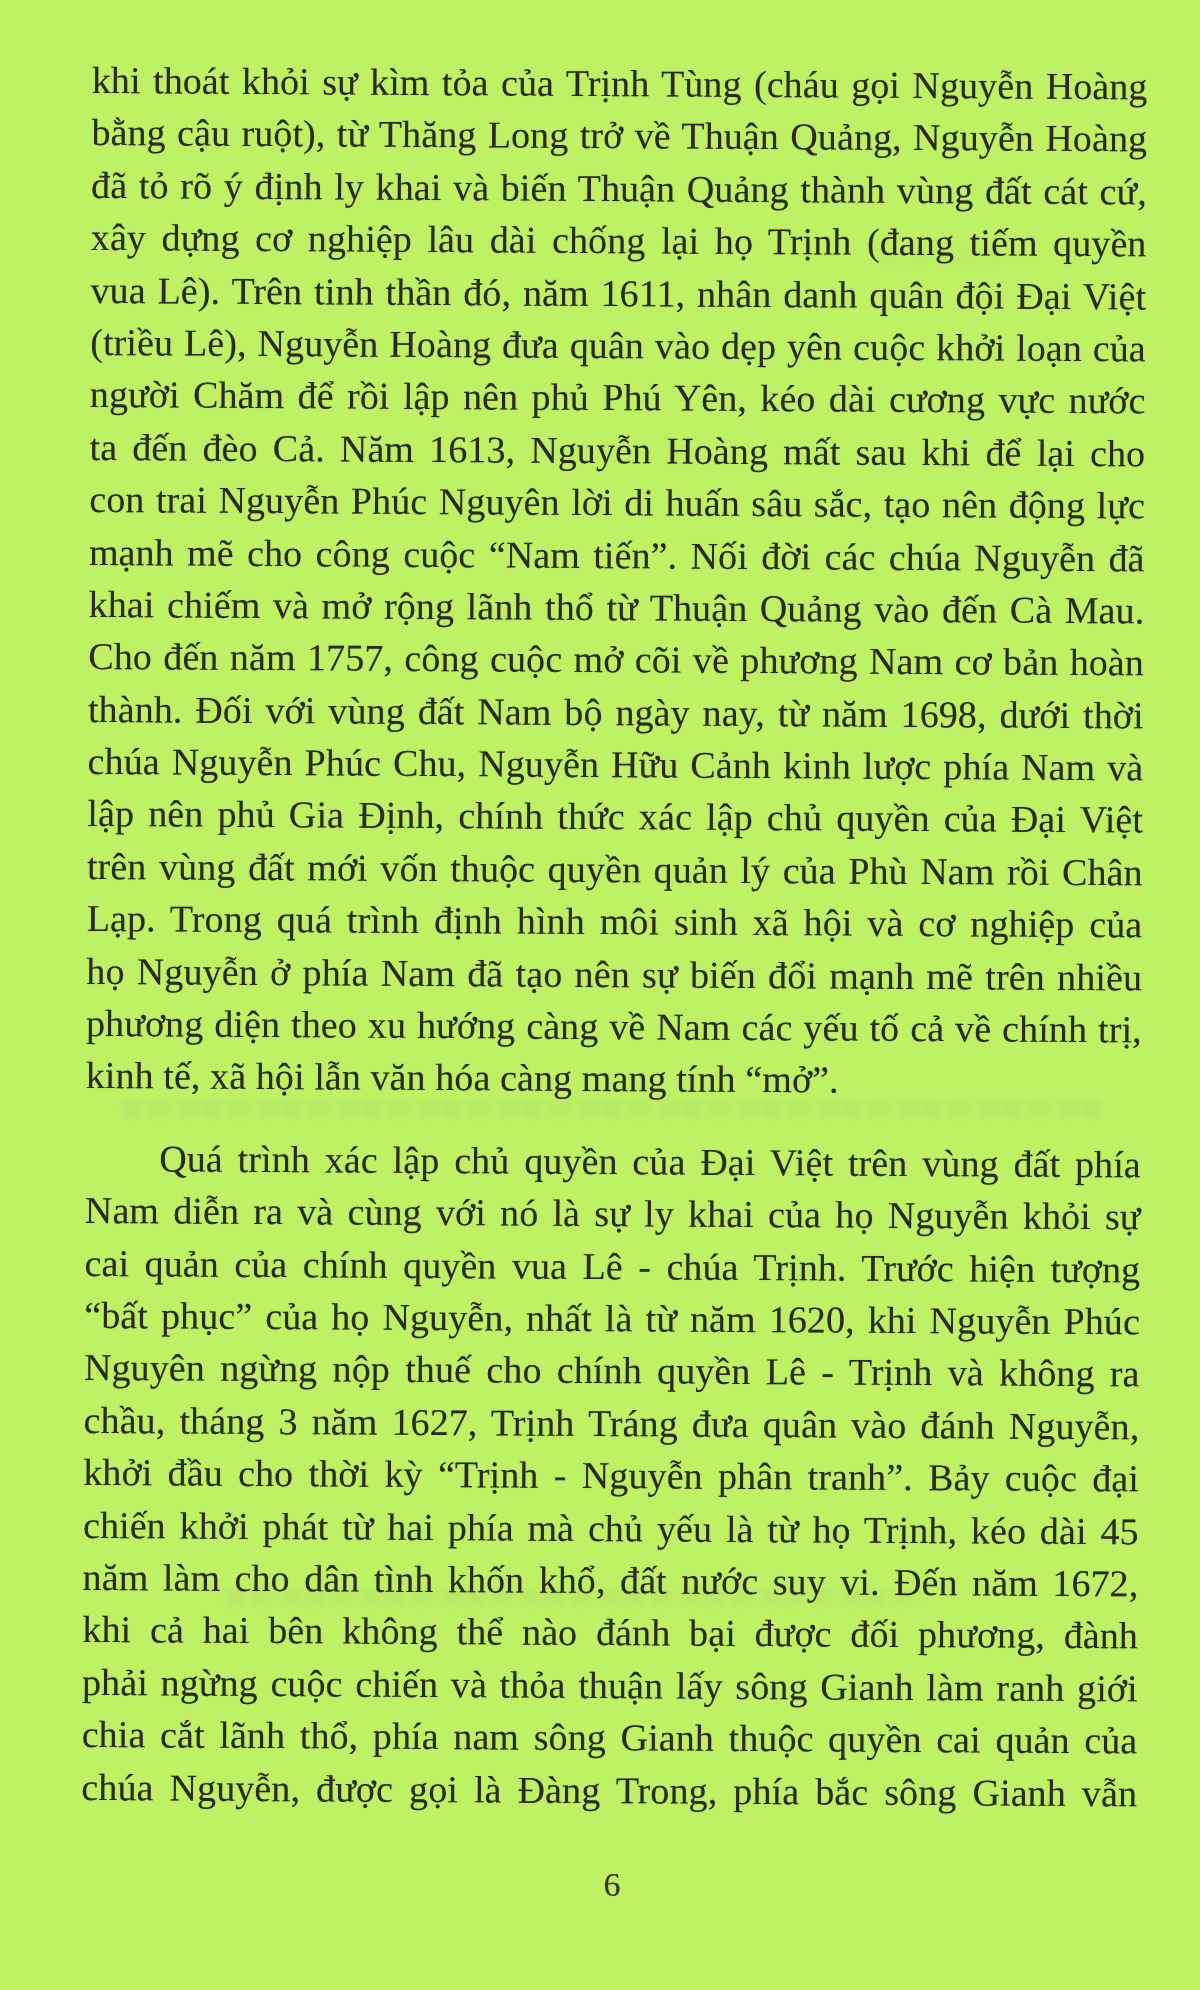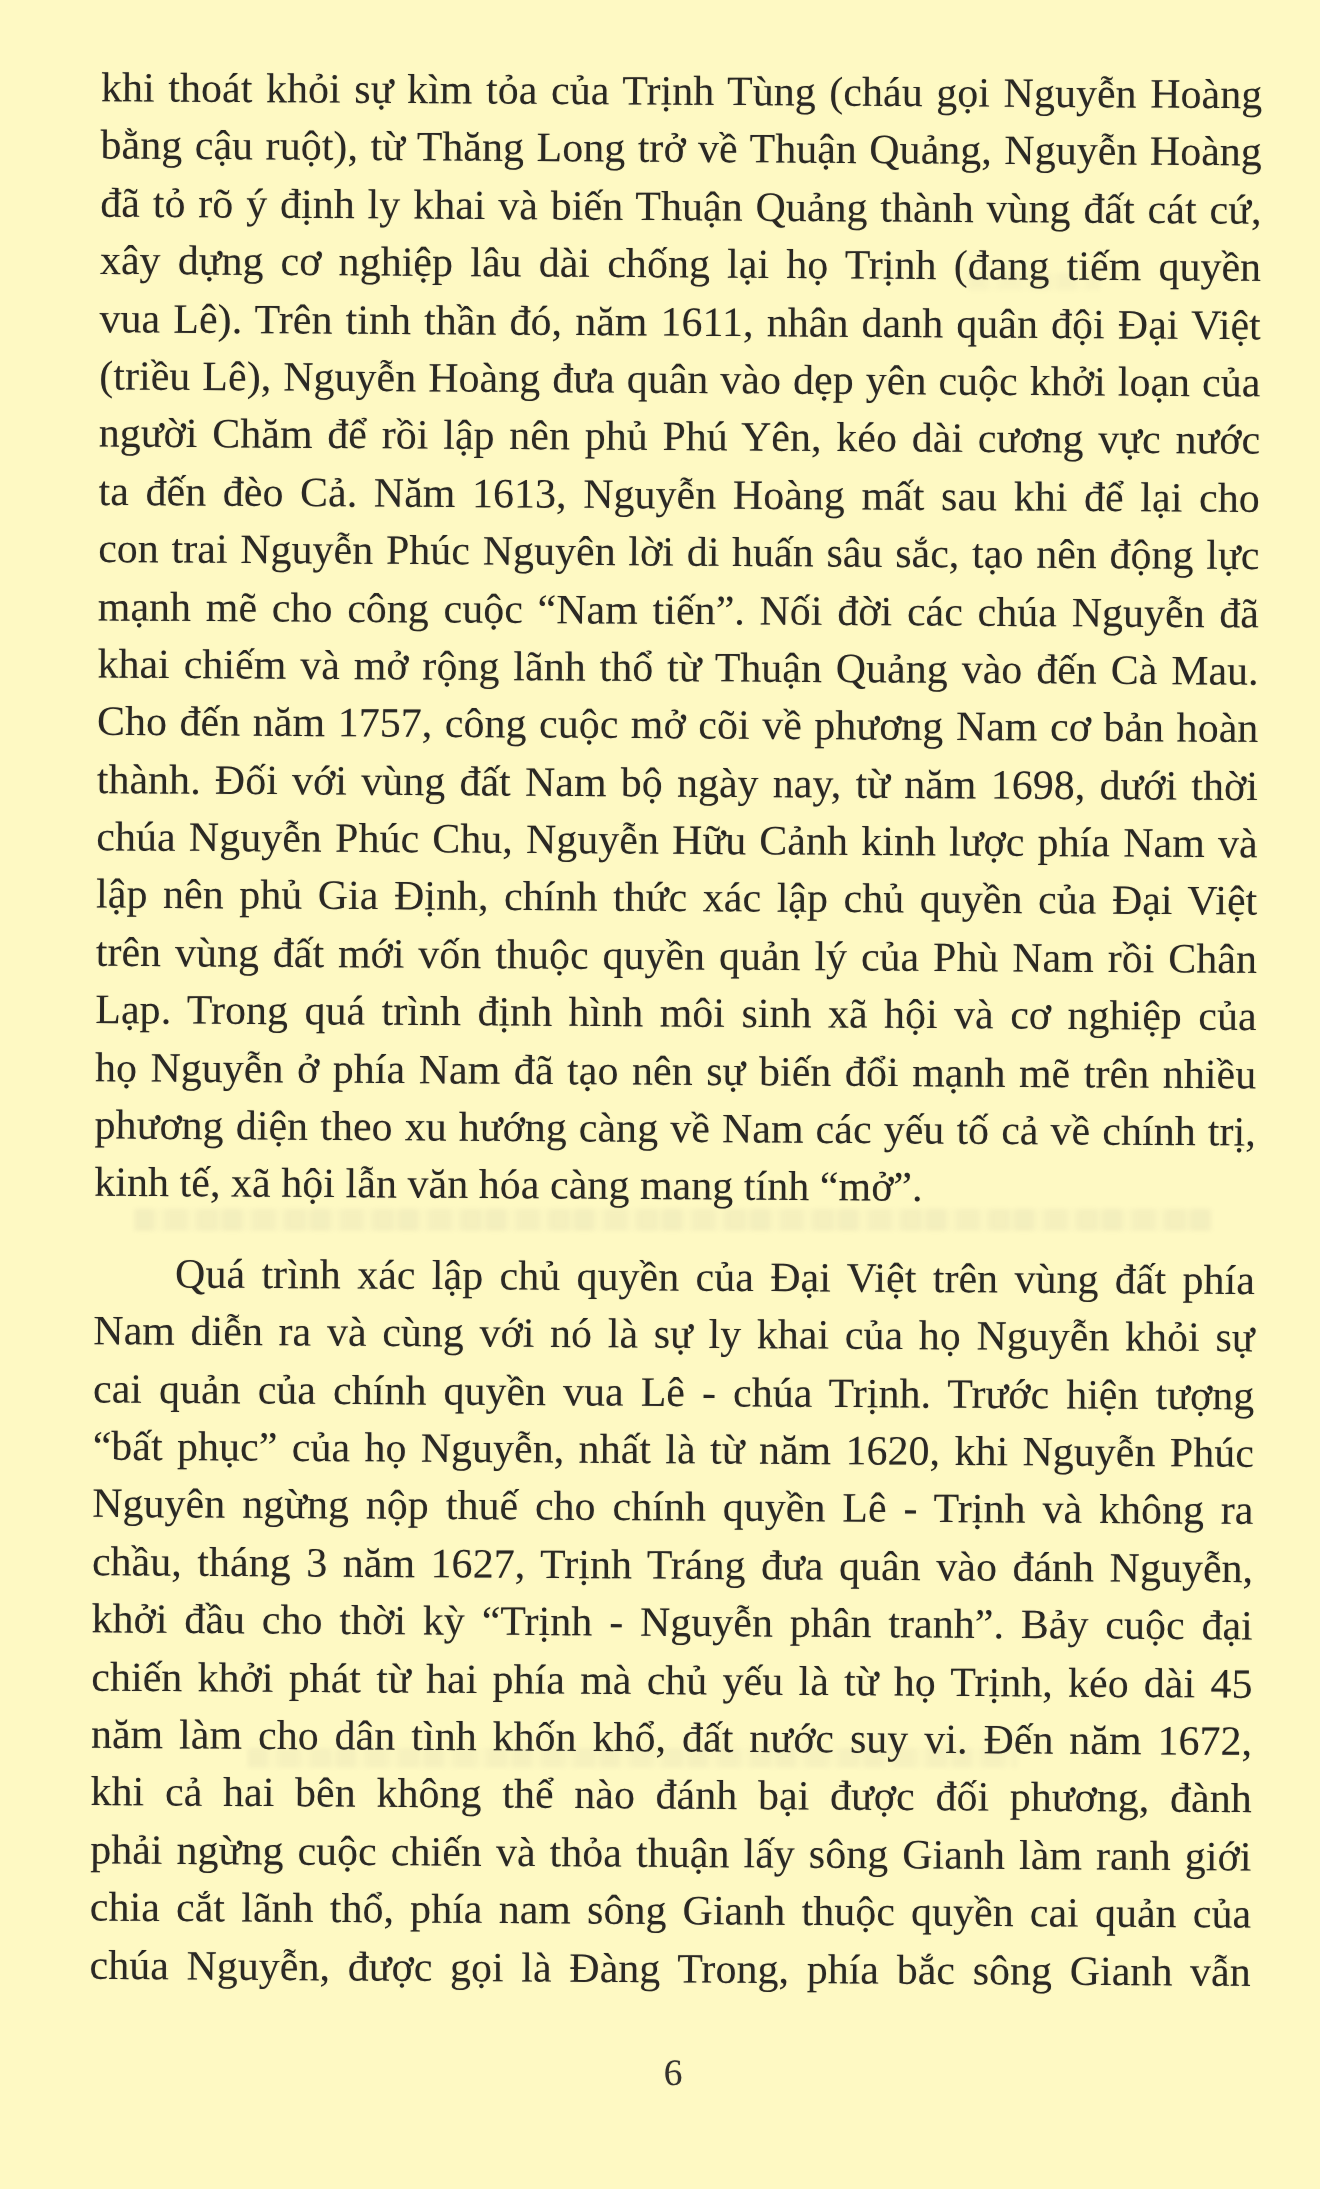--- a/index.html
+++ b/index.html
@@ -4,21 +4,21 @@
 <style>
   html, body {
     margin: 0;
     padding: 0;
     background: #ffffff;
   }
   .page {
     position: relative;
     width: 1200px;
     height: 1990px;
-    background: #fef9c3;
+    background: #bef264;
     overflow: hidden;
     font-family: "Liberation Serif", "DejaVu Serif", serif;
     color: #2b2924;
   }
   .text-block {
     position: absolute;
     left: 92px;
     top: 54px;
     width: 1056px;
     transform: rotate(0.35deg);

